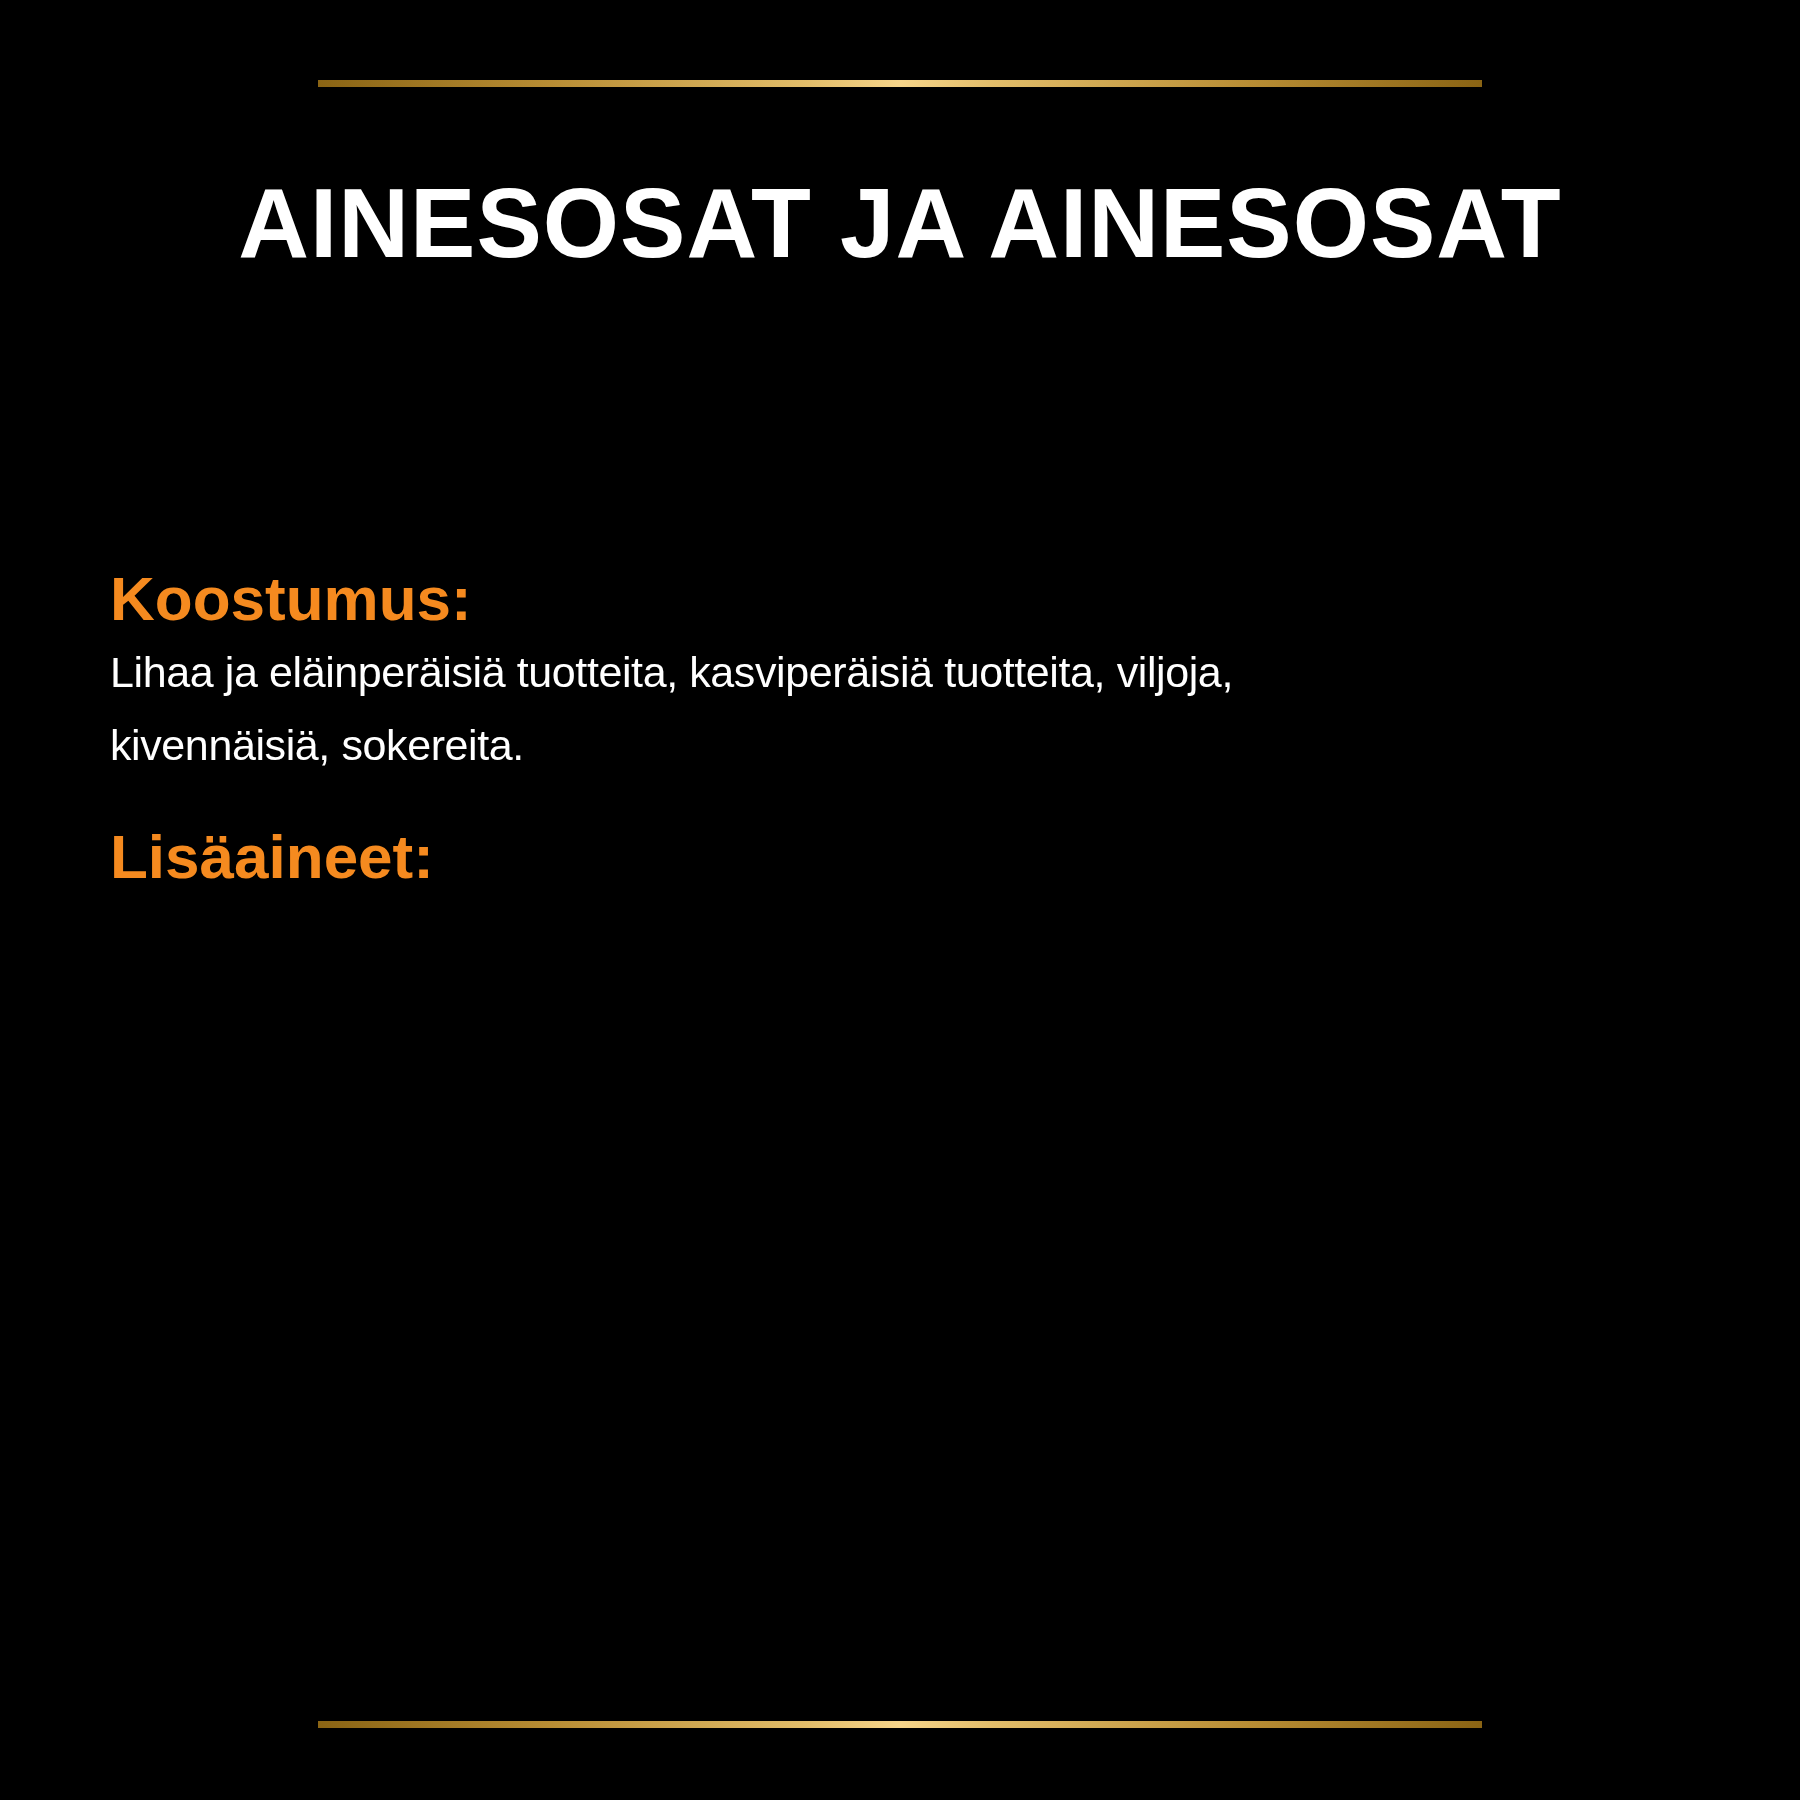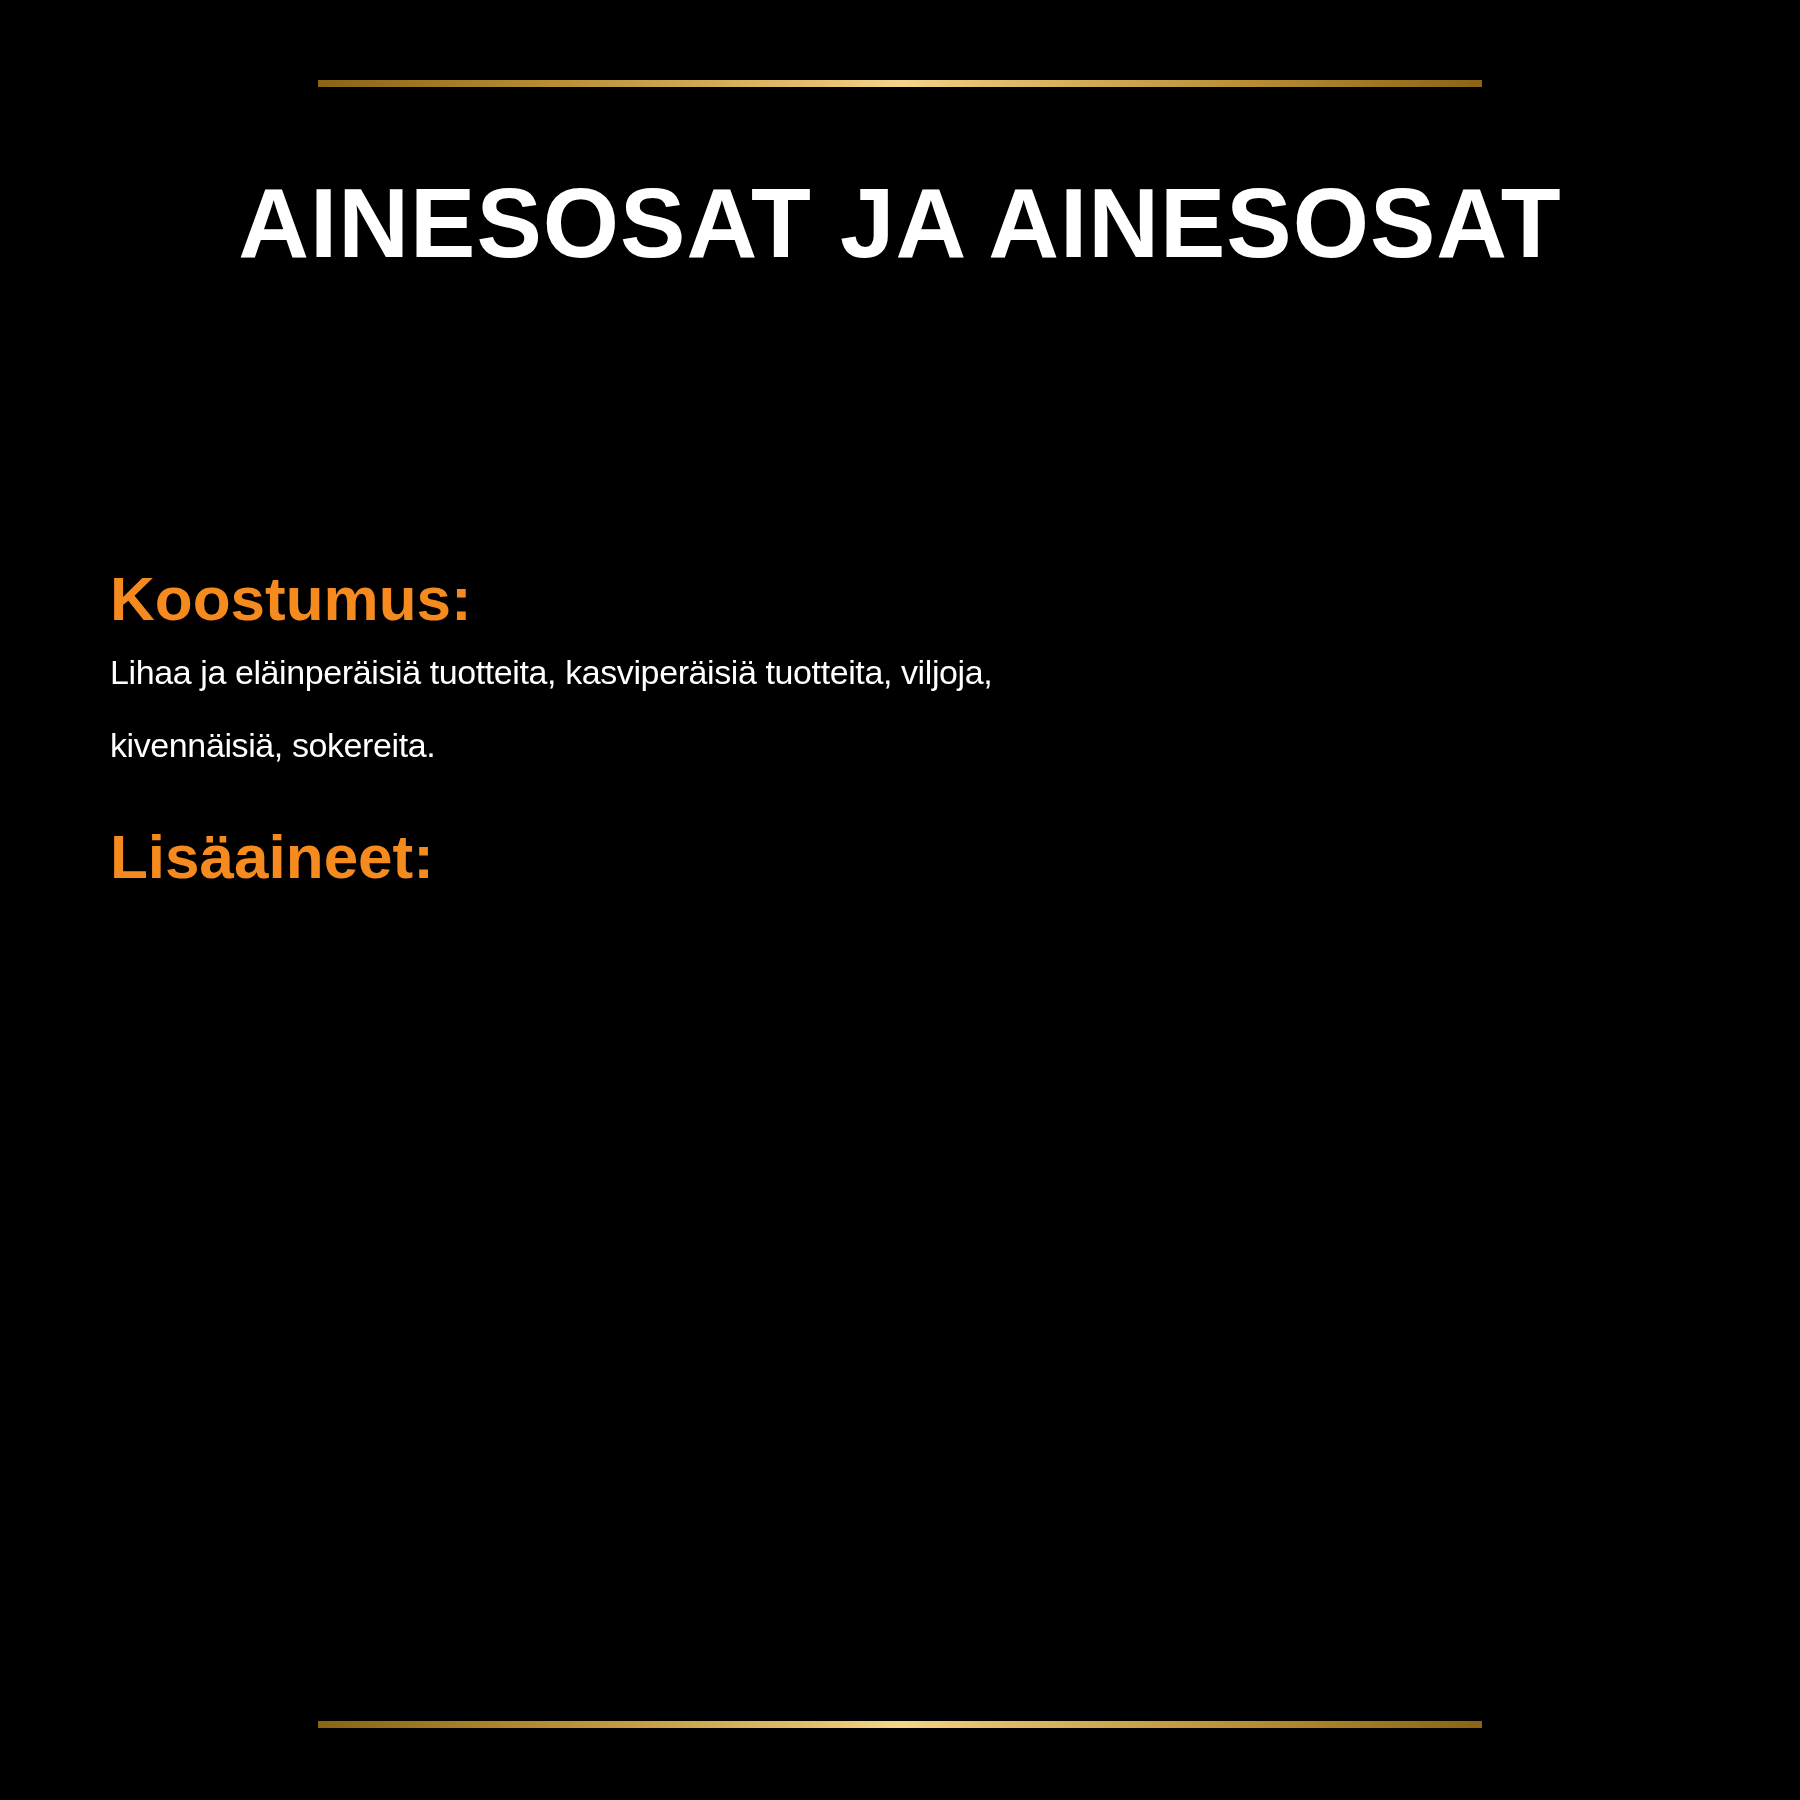--- a/index.html
+++ b/index.html
@@ -51,21 +51,21 @@
       margin: 0 0 38px 0;
     }
     .section-heading {
       font-size: 62px;
       line-height: 74px;
       font-weight: 700;
       color: #f58a1f;
       margin: 0;
     }
     .section-body {
-      font-size: 34px;
+      font-size: 43px;
       line-height: 73px;
       font-weight: 400;
       color: #ffffff;
       margin: 0;
       width: 1520px;
       letter-spacing: -0.4px;
       white-space: pre-line;
     }
   </style>
 </head>

